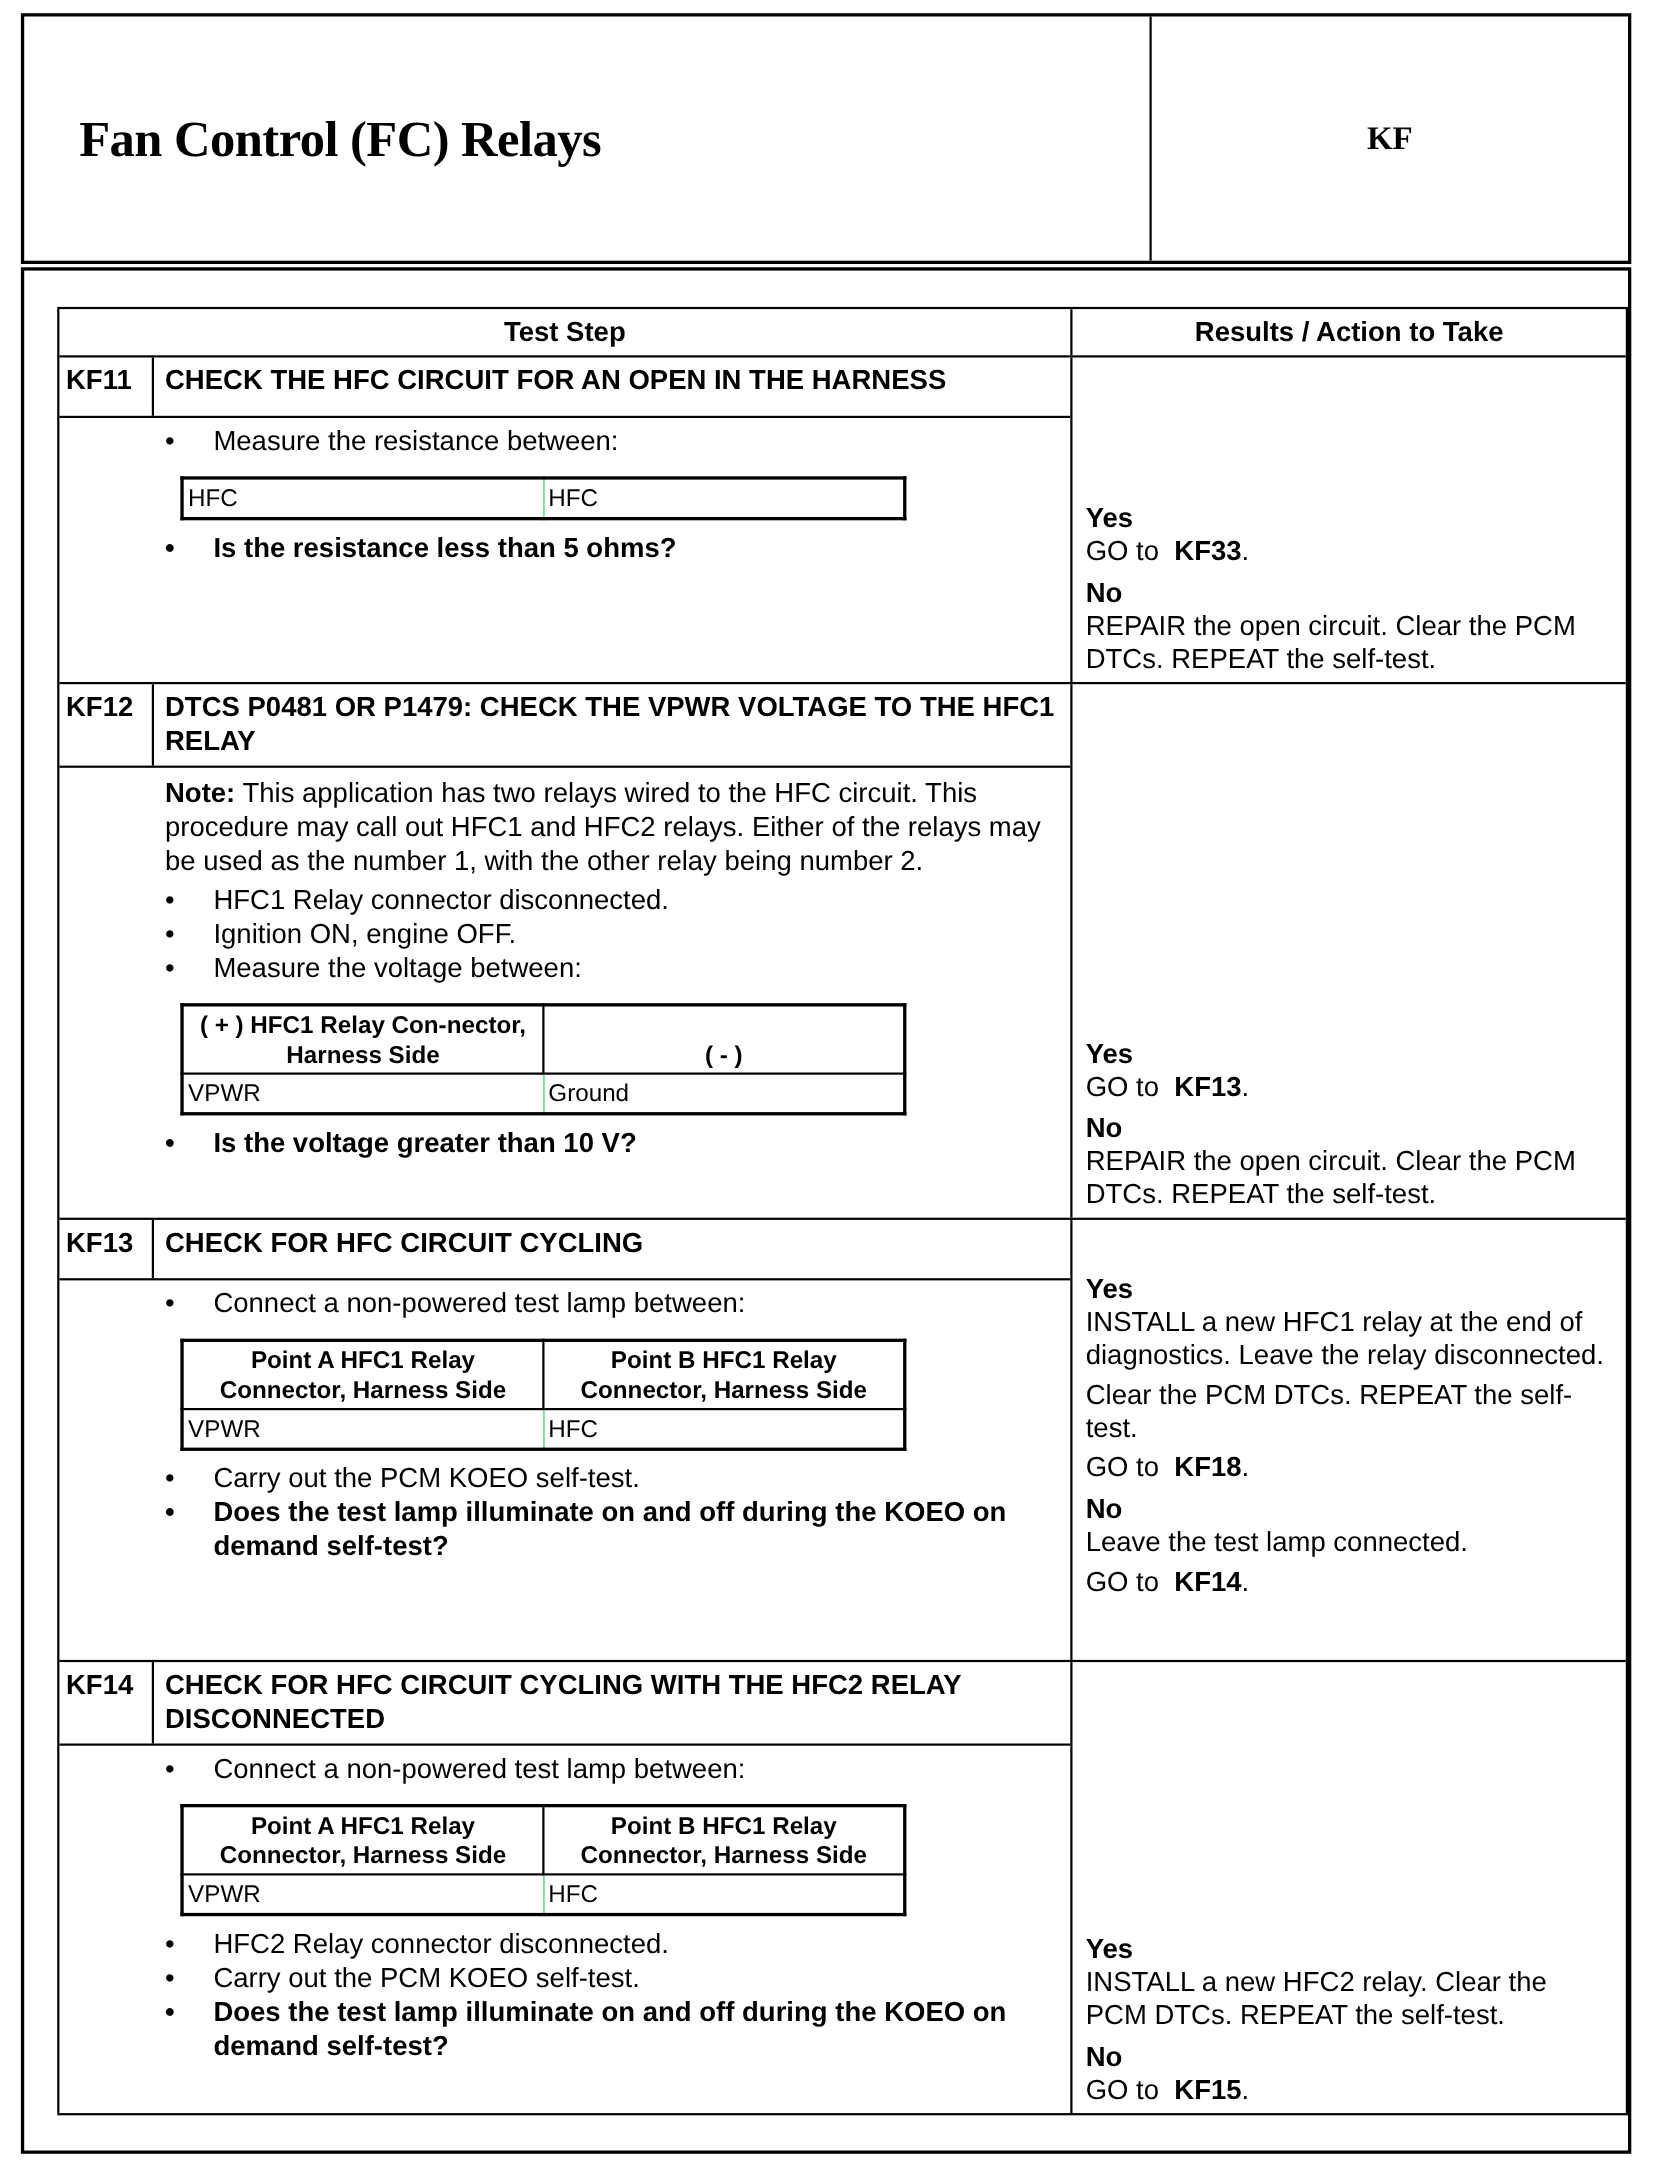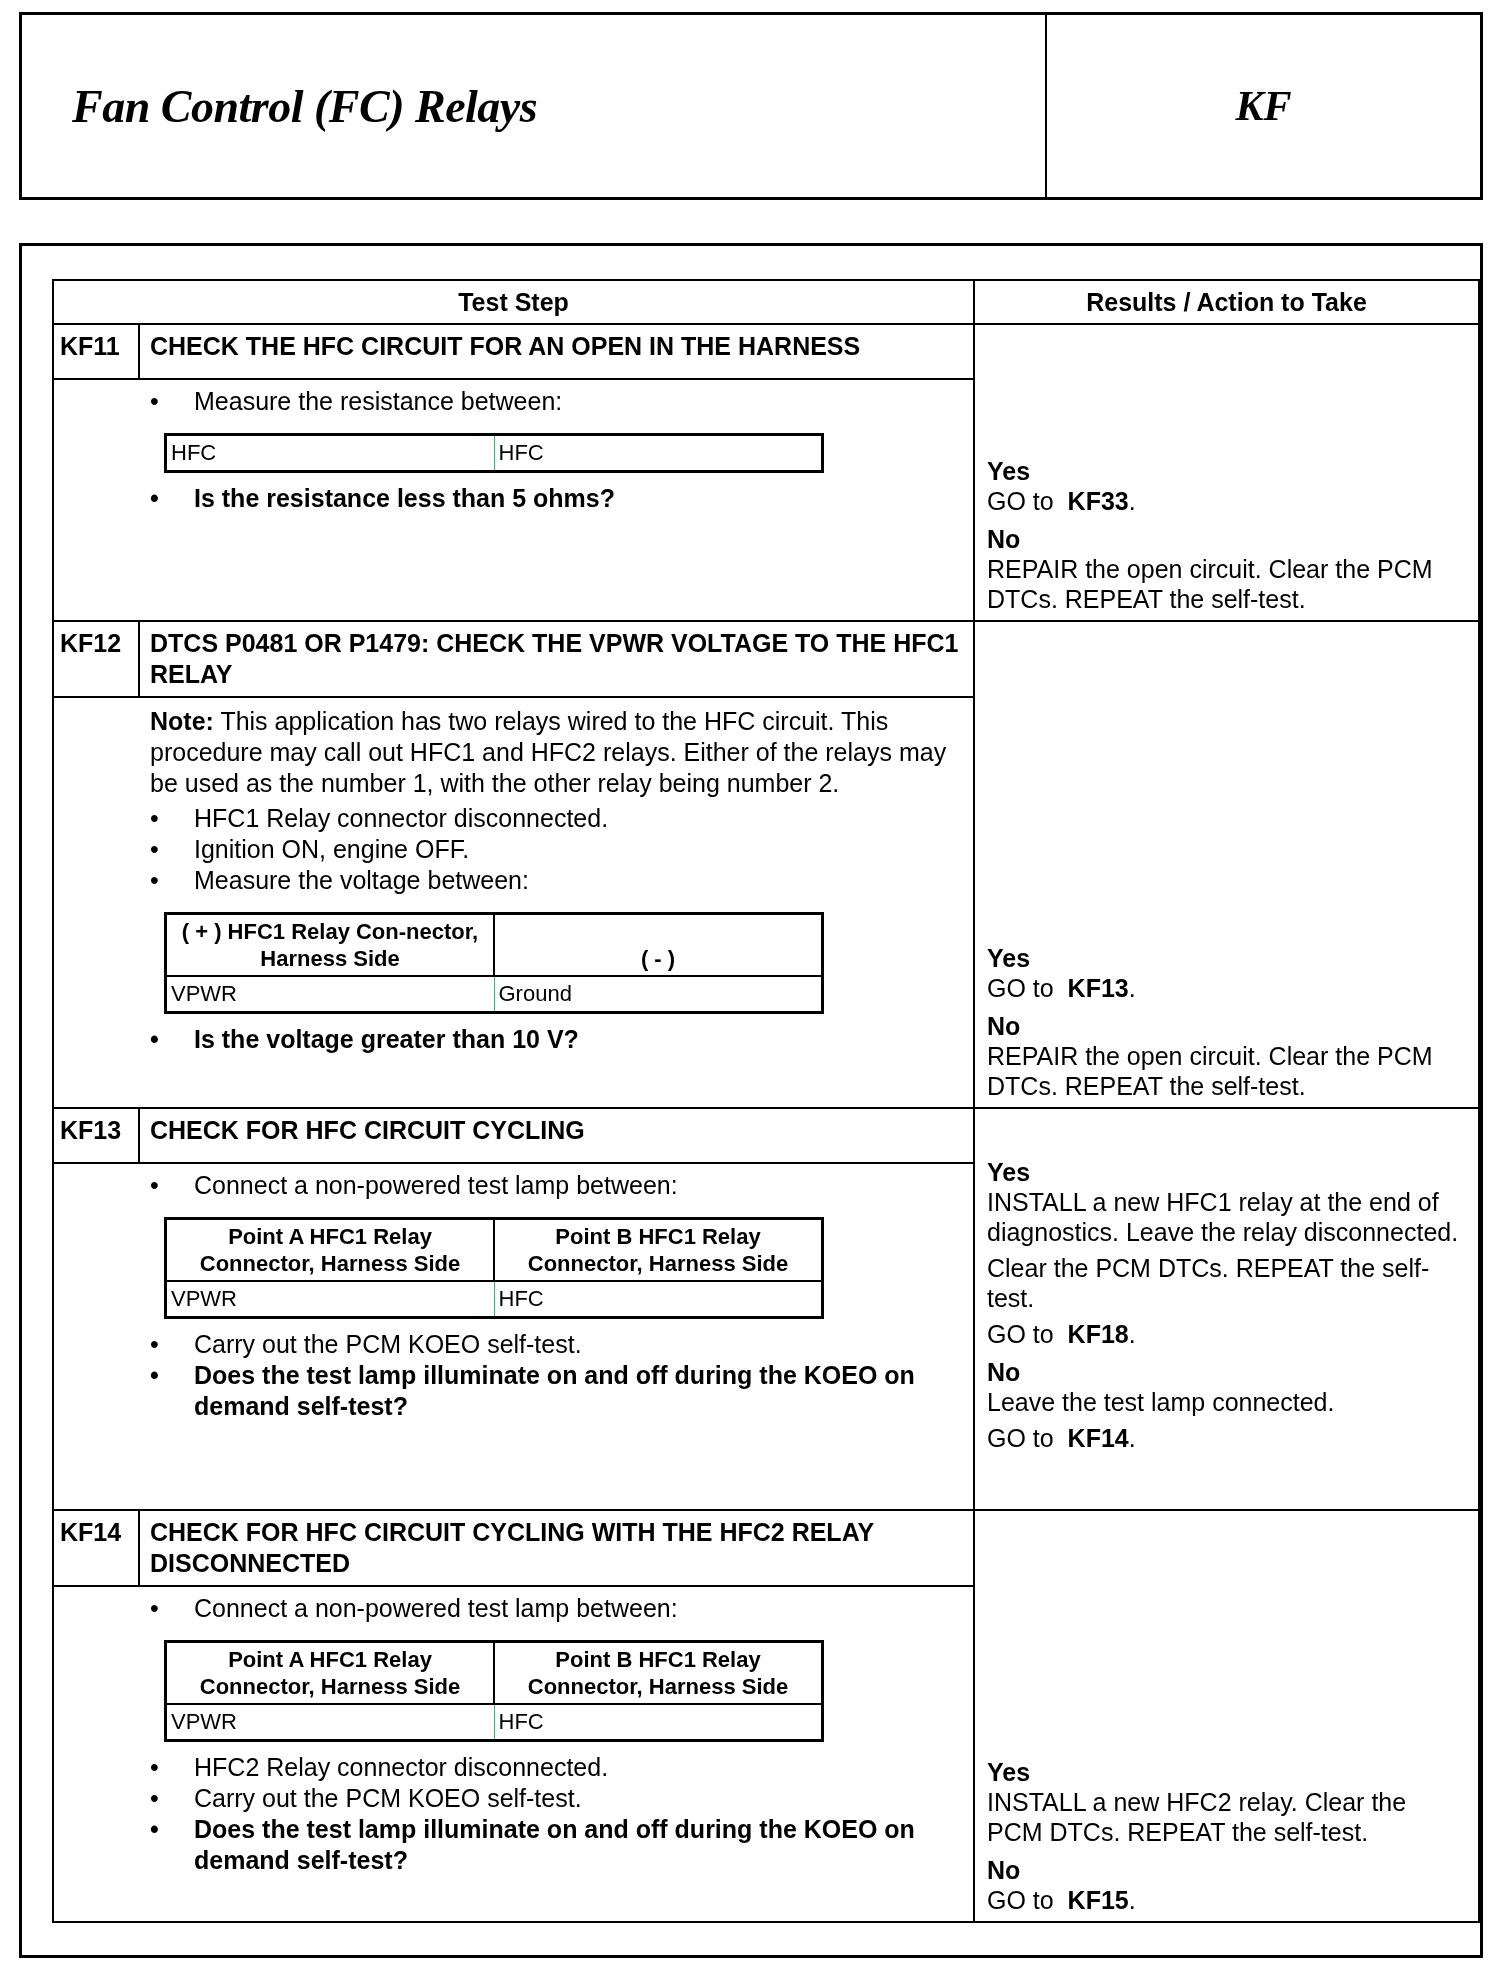--- a/index.html
+++ b/index.html
@@ -1,23 +1,23 @@
 <!DOCTYPE html>
 <html><head>
 <meta charset="utf-8">
 <style>
   html, body { margin: 0; padding: 0; background: #ffffff; }
   body { width: 1504px; height: 1968px; position: relative; overflow: hidden; color: #000; }
   .sans { font-family: "Liberation Sans", sans-serif; }
   .serif { font-family: "Liberation Serif", serif; }
 
   
-  .header-box { position: absolute; left: 19px; top: 12px; width: 1464px; height: 188px; border: 3px solid #000; box-sizing: border-box; font-style: italic; }
+  .header-box { position: absolute; left: 19px; top: 12px; width: 1464px; height: 228px; border: 3px solid #000; box-sizing: border-box; }
   .header-title { position: absolute; left: 0; top: 0; width: 1025px; height: 100%; border-right: 2px solid #000; box-sizing: border-box; display: flex; align-items: center; padding-left: 50px; font-size: 46px; font-weight: bold; letter-spacing: -0.5px; }
-  .header-code { position: absolute; left: 1025px; top: 0; right: 0; height: 100%; display: flex; align-items: center; justify-content: center; font-size: 42px; font-weight: bold; }
+  .header-code { position: absolute; left: 1025px; top: 0; right: 0; height: 100%; display: flex; align-items: center; justify-content: center; font-size: 30px; font-weight: bold; }
 
   
   .outer { position: absolute; left: 19px; top: 243px; width: 1464px; height: 1715px; border: 3px solid #000; box-sizing: border-box; }
 
   
   .main { position: absolute; left: 52px; top: 279px; width: 1428px; border: 2px solid #000; box-sizing: border-box; }
   .row { display: flex; border-top: 2px solid #000; }
   .row:first-child { border-top: none; }
   .left { width: 921px; border-right: 2px solid #000; box-sizing: border-box; }
   .right { flex: 1; box-sizing: border-box; padding: 0 10px 6px 12px; display: flex; flex-direction: column; justify-content: flex-end; font-size: 25px; line-height: 30px; }

